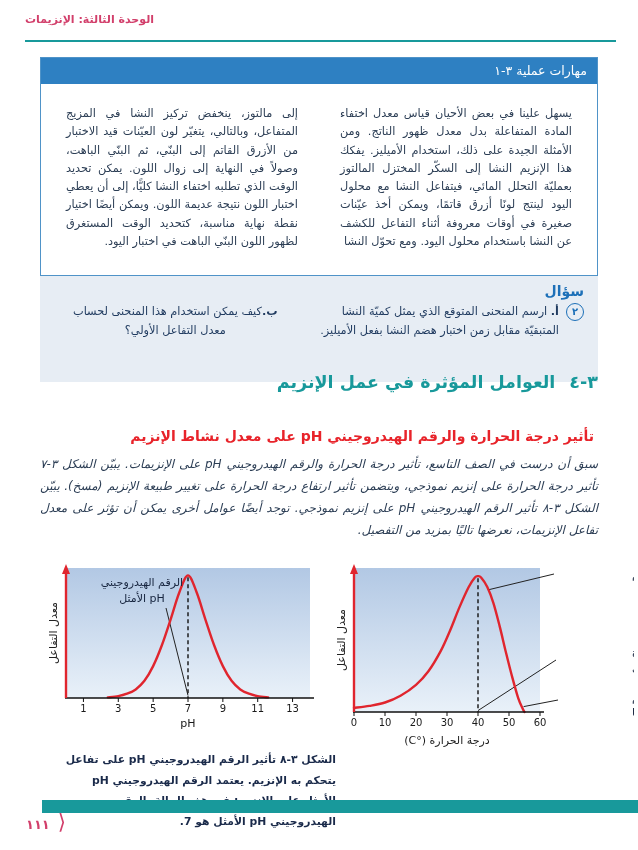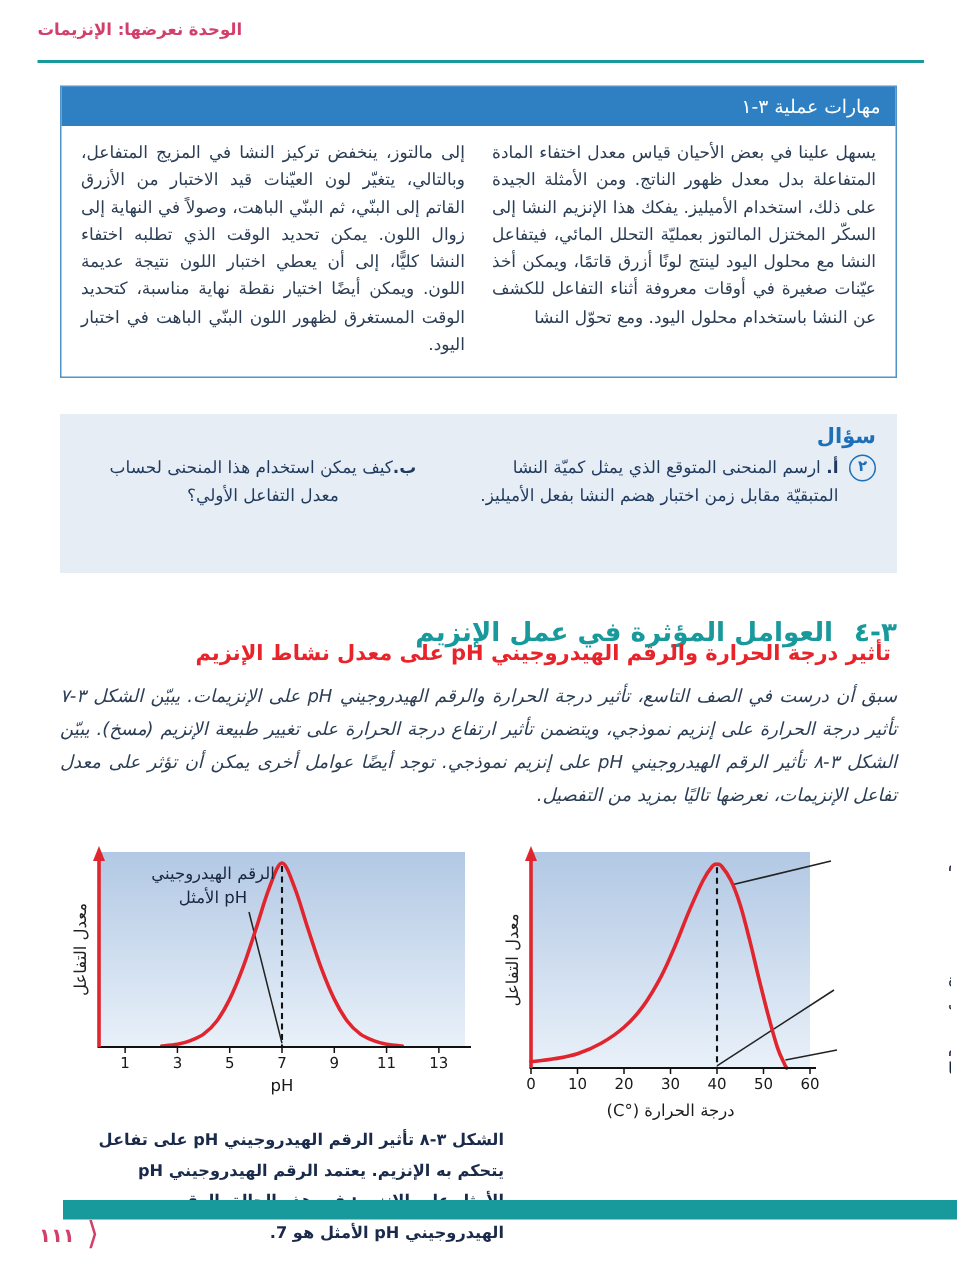--- a/index.html
+++ b/index.html
@@ -8,34 +8,34 @@
   .abs{position:absolute;}
   .unit-header{left:25px;top:13px;color:var(--pink,#d23f6b);font-size:11px;font-weight:bold;direction:rtl;}
   .header-rule{left:25px;top:40px;width:591px;height:2px;background:var(--teal,#18999b);}
   
   .skills-box{left:40px;top:57px;width:558px;border:1.6px solid var(--blue-border,#4f93c8);background:#fff;box-sizing:border-box;}
   .skills-header{background:var(--blue,#2e80c2);color:#fff;font-weight:normal;font-size:12.5px;
                  padding:5px 10px 6px;text-align:right;}
   .skills-content{display:flex;gap:18px;padding:9px 13px 12px;}
   .skills-content .col{width:50%;}
   .skills-heading{color:var(--blue-heading,#1d70b8);font-weight:bold;font-size:12px;margin-bottom:2px;}
-  .skills-content p{margin:0;font-size:11.3px;line-height:1.62;color:var(--body,#2c3e55);text-align:justify;}
+  .skills-content p{margin:12px;font-size:11.3px;line-height:1.62;color:var(--body,#2c3e55);text-align:justify;}
   
   .question-box{left:40px;top:276px;width:558px;height:106px;background:var(--light-blue,#e7edf4);
                 box-sizing:border-box;padding:7px 14px;}
   .q-title{color:var(--blue-heading,#1d70b8);font-weight:bold;font-size:14px;}
   .q-row{display:flex;justify-content:space-between;margin-top:3px;}
   .q-item{font-size:11.3px;line-height:1.7;color:var(--navy,#1f3a5f);}
   .q-a{width:50%;display:flex;gap:7px;}
   .q-b{width:42%;text-align:center;padding-left:10px;}
   .q-num{flex:0 0 auto;width:16px;height:16px;border:1.3px solid var(--blue-heading,#1d70b8);border-radius:50%;
          color:var(--blue-heading,#1d70b8);font-size:10px;font-weight:bold;text-align:center;line-height:16px;margin-top:1px;}
   .q-label{font-weight:bold;}
   
-  .section-heading{left:40px;top:412px;width:558px;text-align:right;color:var(--teal,#18999b);
+  .section-heading{left:40px;top:372px;width:558px;text-align:right;color:var(--teal,#18999b);
                    font-size:17.5px;font-weight:bold;margin:0;}
   .section-heading .num{margin-left:14px;}
   .sub-heading{left:36px;top:428px;width:558px;text-align:right;color:var(--red,#e8232a);
                font-size:14px;font-weight:bold;margin:0;}
   .intro-par{left:40px;top:454px;width:558px;margin:0;font-size:12px;line-height:1.83;
              color:var(--body,#2c3e55);text-align:justify;font-style:italic;}
   
   .chart-right{left:332px;top:560px;width:302px;}
   .chart-left{left:44px;top:560px;width:292px;}
   .caption{font-weight:bold;color:#1a2a4a;text-align:right;direction:rtl;}
@@ -46,21 +46,21 @@
   .footer-bar{left:42px;top:800px;width:596px;height:13px;background:var(--teal,#18999b);}
   .page-num-wrap{left:26px;top:812px;display:flex;align-items:center;gap:8px;color:var(--pink,#d23f6b);}
   .chevron{font-size:21px;line-height:1;font-weight:normal;}
   .page-num{font-size:13px;font-weight:bold;padding-top:4px;}
 </style>
 </head>
 <body>
 
 <div class="page">
 
-  <div class="abs unit-header">الوحدة نعرضها: الإنزيمات</div>
+  <div class="abs unit-header">الوحدة الثالثة: الإنزيمات</div>
   <div class="abs header-rule"></div>
 
   <section class="abs skills-box">
     <div class="skills-header">مهارات عملية ٣-١</div>
     <div class="skills-content">
       <div class="col">
         <p>يسهل علينا في بعض الأحيان قياس معدل اختفاء المادة المتفاعلة بدل معدل ظهور الناتج. ومن الأمثلة الجيدة على ذلك، استخدام الأميليز. يفكك هذا الإنزيم النشا إلى السكّر المختزل المالتوز بعمليّة التحلل المائي، فيتفاعل النشا مع محلول اليود لينتج لونًا أزرق قاتمًا، ويمكن أخذ عيّنات صغيرة في أوقات معروفة أثناء التفاعل للكشف عن النشا باستخدام محلول اليود. ومع تحوّل النشا</p>
       </div>
       <div class="col">
         <p>إلى مالتوز، ينخفض تركيز النشا في المزيج المتفاعل، وبالتالي، يتغيّر لون العيّنات قيد الاختبار من الأزرق القاتم إلى البنّي، ثم البنّي الباهت، وصولاً في النهاية إلى زوال اللون. يمكن تحديد الوقت الذي تطلبه اختفاء النشا كليًّا، إلى أن يعطي اختبار اللون نتيجة عديمة اللون. ويمكن أيضًا اختيار نقطة نهاية مناسبة، كتحديد الوقت المستغرق لظهور اللون البنّي الباهت في اختبار اليود.</p>

